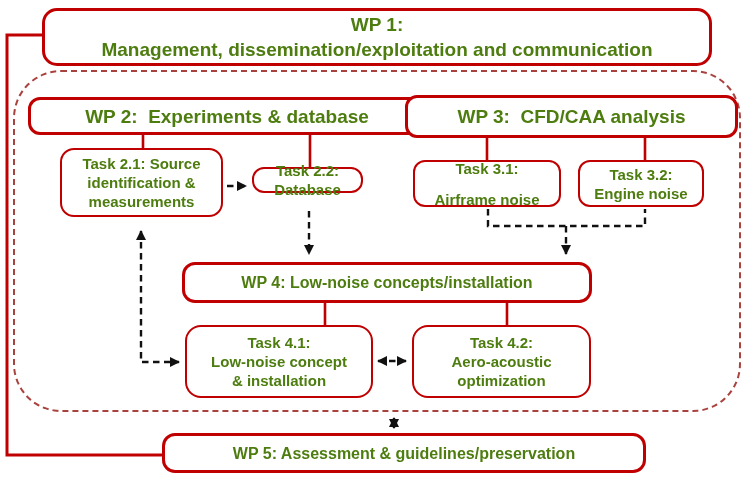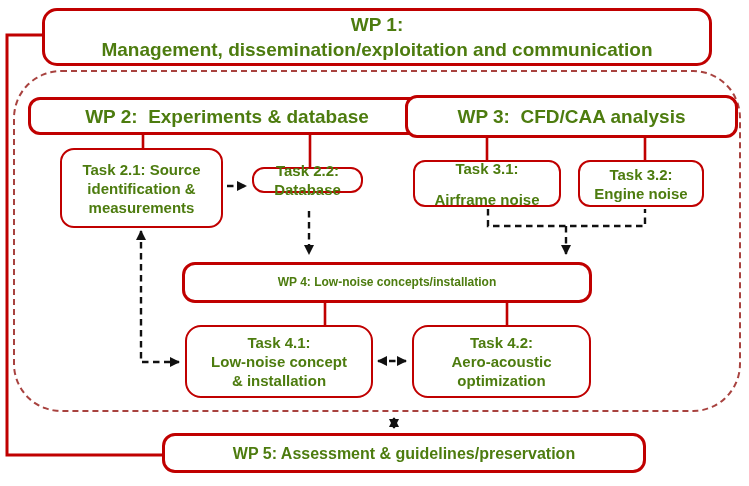--- a/index.html
+++ b/index.html
@@ -31,25 +31,25 @@
 
   #wp1{left:42px;top:8px;width:670px;height:58px;border-radius:15px;}
   #container-dashed{
     position:absolute;box-sizing:border-box;
     left:13px;top:70px;width:728px;height:342px;
     border:2px dashed #a8423f;border-radius:48px;
     z-index:1;background:transparent;
   }
   #wp2{left:28px;top:97px;width:398px;height:38px;border-radius:12px;}
   #wp3{left:405px;top:95px;width:333px;height:43px;border-radius:12px;}
-  #task21{left:60px;top:148px;width:163px;height:80px;border-radius:14px;}
+  #task21{left:60px;top:148px;width:163px;height:69px;border-radius:14px;}
   #task22{left:252px;top:167px;width:111px;height:26px;border-radius:12px;}
   #task31{left:413px;top:160px;width:148px;height:47px;border-radius:12px;gap:12px;}
   #task32{left:578px;top:160px;width:126px;height:47px;border-radius:12px;}
-  #wp4{left:182px;top:262px;width:410px;height:41px;border-radius:13px;font-size:12px;}
+  #wp4{left:182px;top:262px;width:410px;height:41px;border-radius:13px;font-size:16px;}
   #task41{left:185px;top:325px;width:188px;height:73px;border-radius:16px;}
   #task42{left:412px;top:325px;width:179px;height:73px;border-radius:16px;}
   #wp5{left:162px;top:433px;width:484px;height:40px;border-radius:13px;font-size:16px;}
 </style>
 </head>
 <body>
 
 <div id="canvas">
 
   <svg id="connectors" viewBox="0 0 749 486" xmlns="http://www.w3.org/2000/svg">

